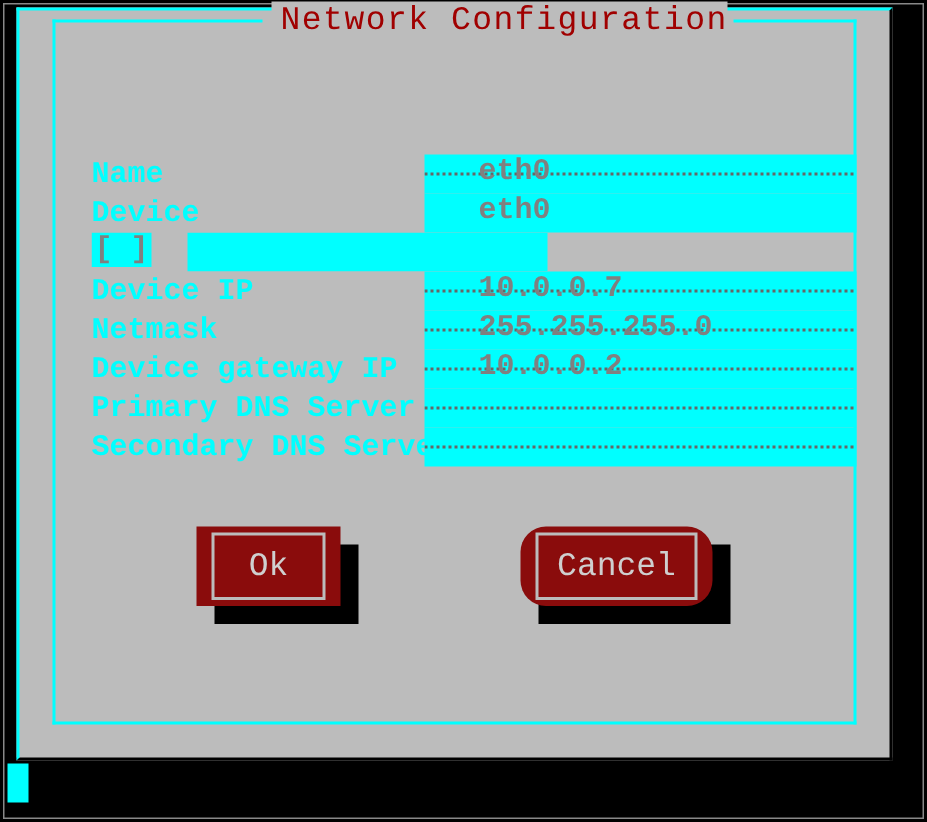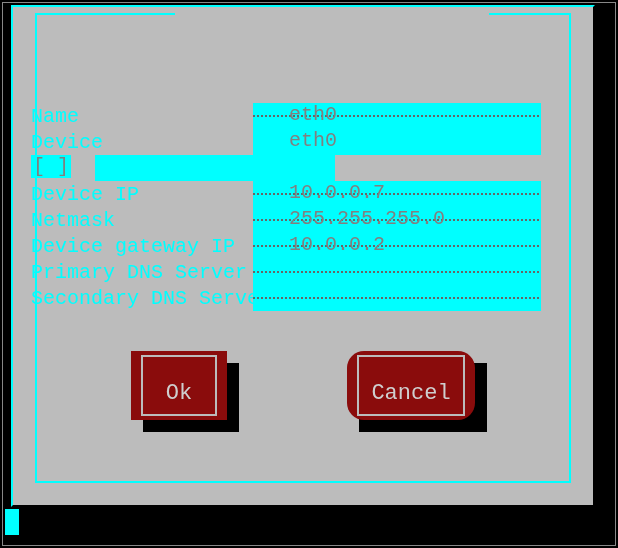--- a/index.html
+++ b/index.html
@@ -96,23 +96,24 @@
     position: absolute;
     left: 24px;
     right: 24px;
     bottom: 24px;
     height: 2px;
     background: #00ffff;
   }
 
   .form-area {
     position: absolute;
-    left: 20px;
+    left: 50px;
     top: 98px;
     width: 516px;
+    font-weight: bold;
   }
   .row {
     display: flex;
     height: 26px;
     align-items: center;
   }
   .label {
     width: 222px;
     color: #00ffff;
     font-size: 20px;
@@ -200,21 +201,20 @@
     border: 2px solid #bcbcbc;
     pointer-events: none;
   }
   .btn-label {
     color: #cfcfcf;
     font-size: 22px;
     position: relative;
     z-index: 2;
     padding: 4px 6px;
     display: inline-block;
-    margin-top: 16px;
   }
 
   .bottom-black-bar {
     position: absolute;
     left: 18px;
     right: 6px;
     bottom: 6px;
     height: 22px;
     background: #000;
   }
@@ -232,20 +232,21 @@
 
 <div class="outer-frame">
 
   <div class="dialog-shadow"></div>
 
   <div class="dialog">
     <div class="dialog-border"></div>
 
     <div class="title-line-left"></div>
     <div class="title-line-right"></div>
+    <div class="title">Network Configuration</div>
     <div class="side-line-left"></div>
     <div class="side-line-right"></div>
     <div class="bottom-line"></div>
 
     <div class="form-area">
 
       <div class="row">
         <div class="label">Name</div>
         <div class="value short-280">
           <span class="underline"></span>

